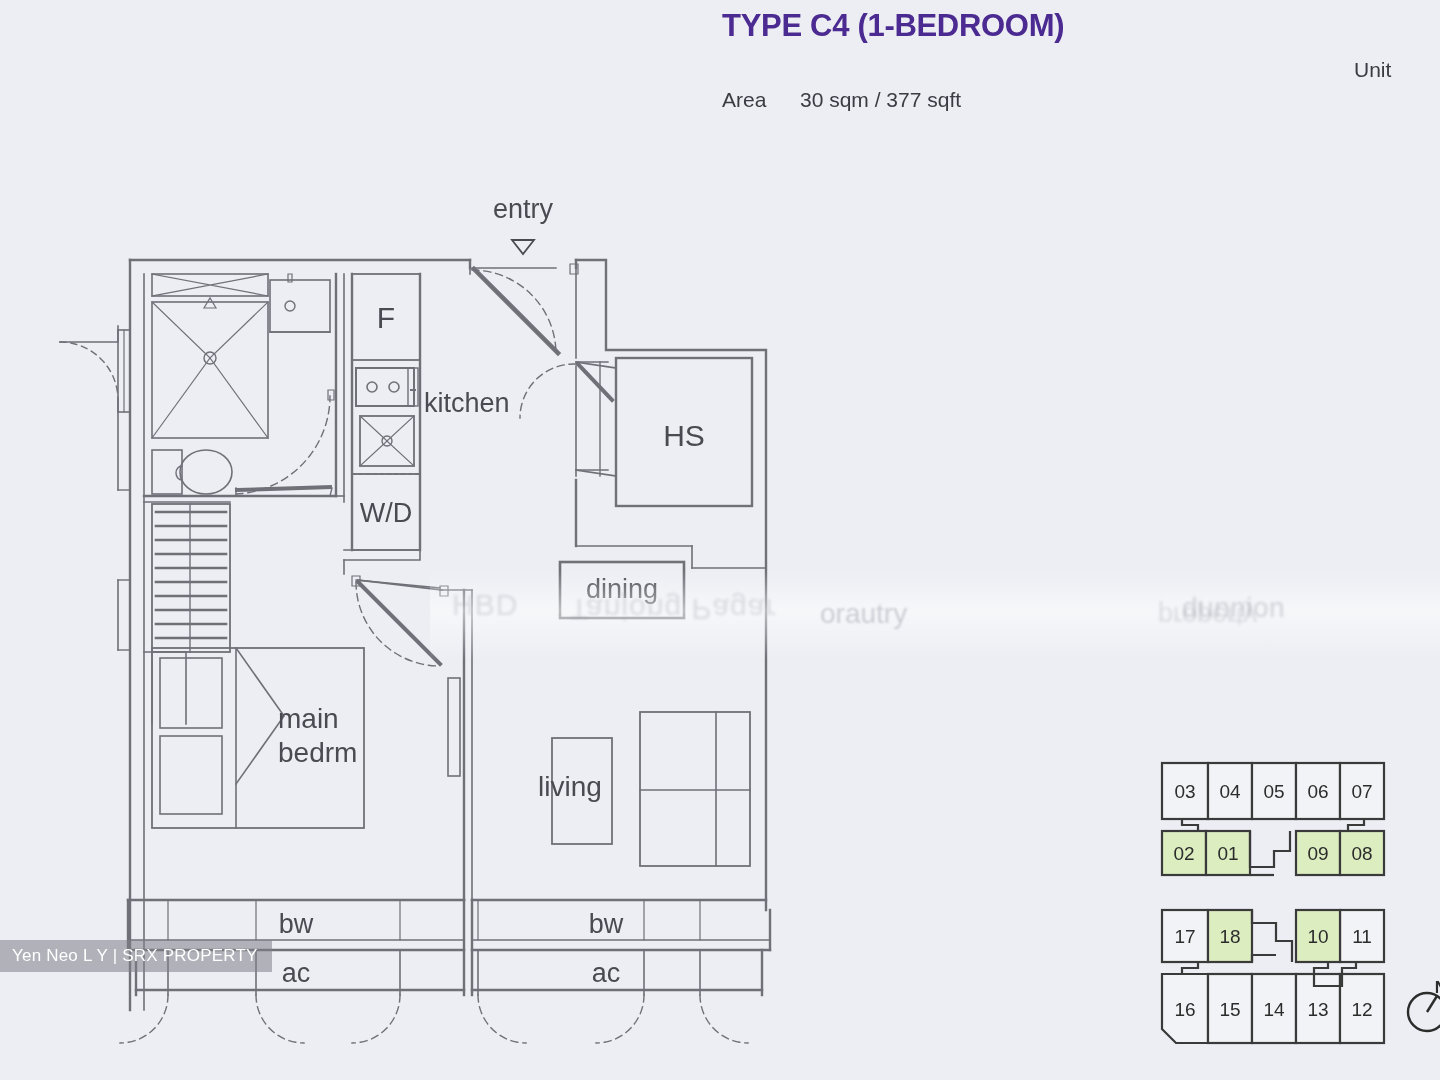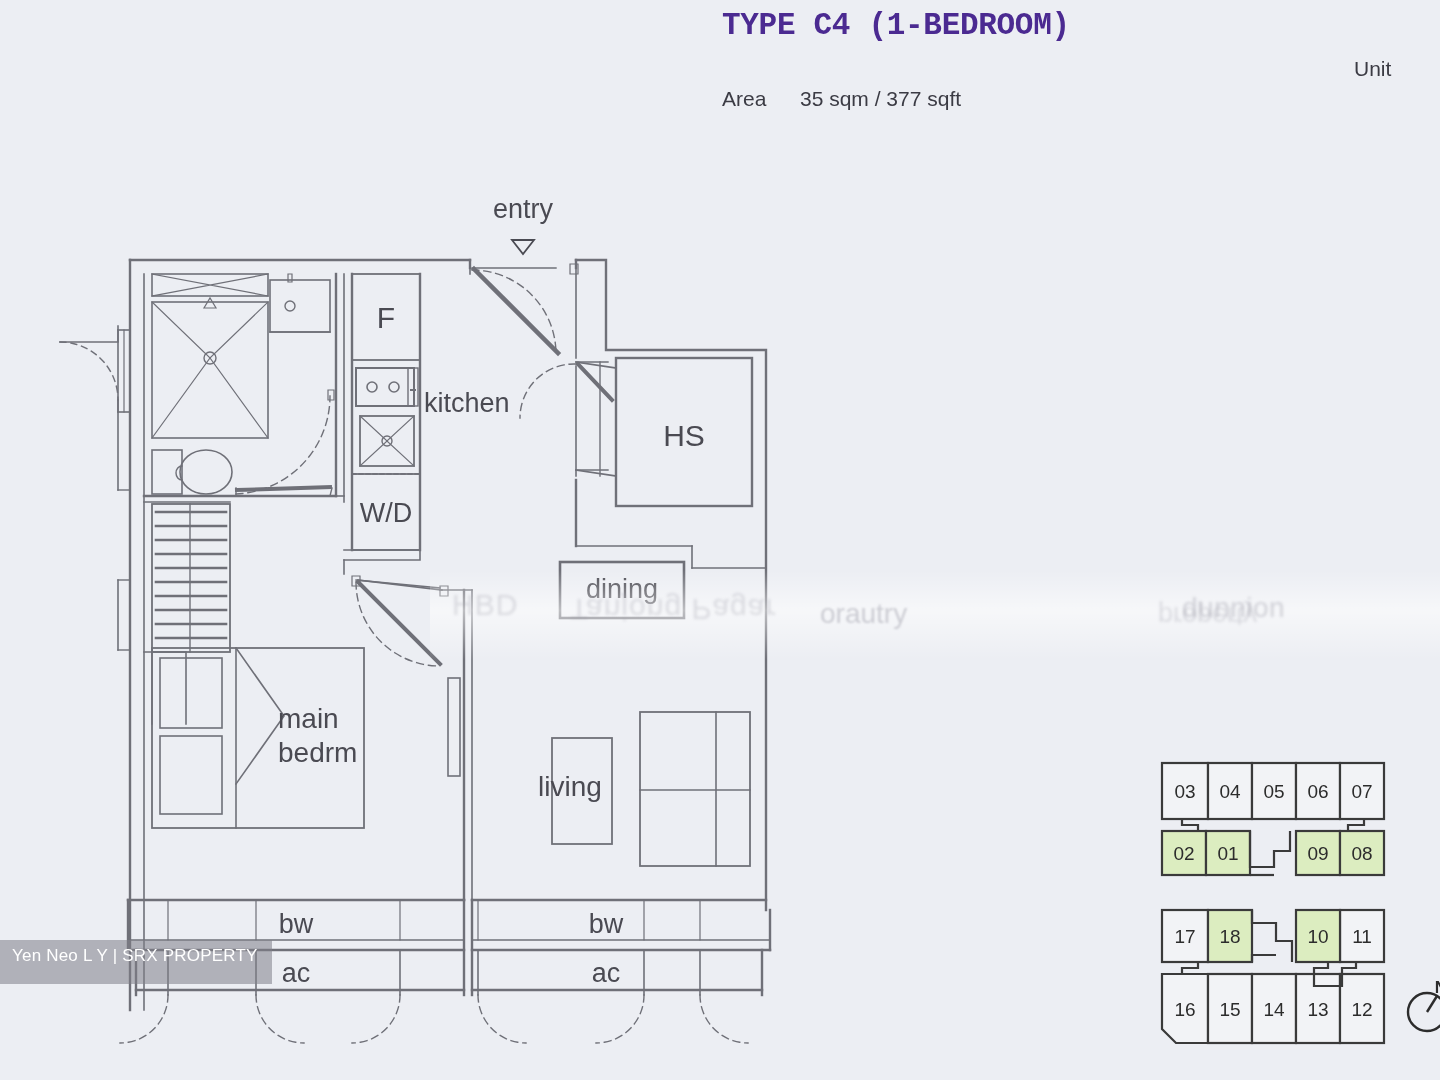--- a/index.html
+++ b/index.html
@@ -24,21 +24,20 @@
     top: 8px;
     width: 710px;
   }
   #plan-title {
     font-size: 31px;
     font-weight: bold;
     color: #4b2a91;
     letter-spacing: -0.3px;
     margin: 0 0 14px 0;
     white-space: nowrap;
-    font-family: Liberation Mono, monospace;
   }
   .meta-row {
     display: flex;
     font-size: 21px;
     color: #3b3b44;
     margin-bottom: 6px;
     white-space: nowrap;
     justify-content: flex-end;
   }
   .meta-label {
@@ -66,21 +65,21 @@
     height: 310px;
     text-decoration: underline;
   }
 
   
   #wm-badge {
     position: absolute;
     left: 0;
     top: 940px;
     height: 32px;
-    padding: 0 14px 12px 12px;
+    padding: 0 14px 0 12px;
     display: flex;
     align-items: center;
     background: rgba(128,128,136,0.55);
     color: #ffffff;
     font-size: 17px;
     letter-spacing: 0.2px;
     white-space: nowrap;
     z-index: 6;
   }
   .wm-ghost {
@@ -108,21 +107,21 @@
 </head>
 <body>
 
 <div id="header">
   <div id="plan-title">TYPE C4 (1-BEDROOM)</div>
   <div class="meta-row">
     <span class="meta-label">Unit</span>
   </div>
   <div class="meta-row">
     <span class="meta-label">Area</span>
-    <span class="meta-value">35 sqm / 377 sqft</span>
+    <span class="meta-value">30 sqm / 377 sqft</span>
   </div>
 </div>
 
 <div id="plan-wrap">
 <svg id="plan-svg" width="820" height="900" viewBox="0 0 820 900">
   <g fill="none" stroke="#6f7078" stroke-width="2.4" stroke-linecap="square">
 
     <path d="M130 110 L470 110"></path>
     <path d="M130 110 L130 860"></path>
 

